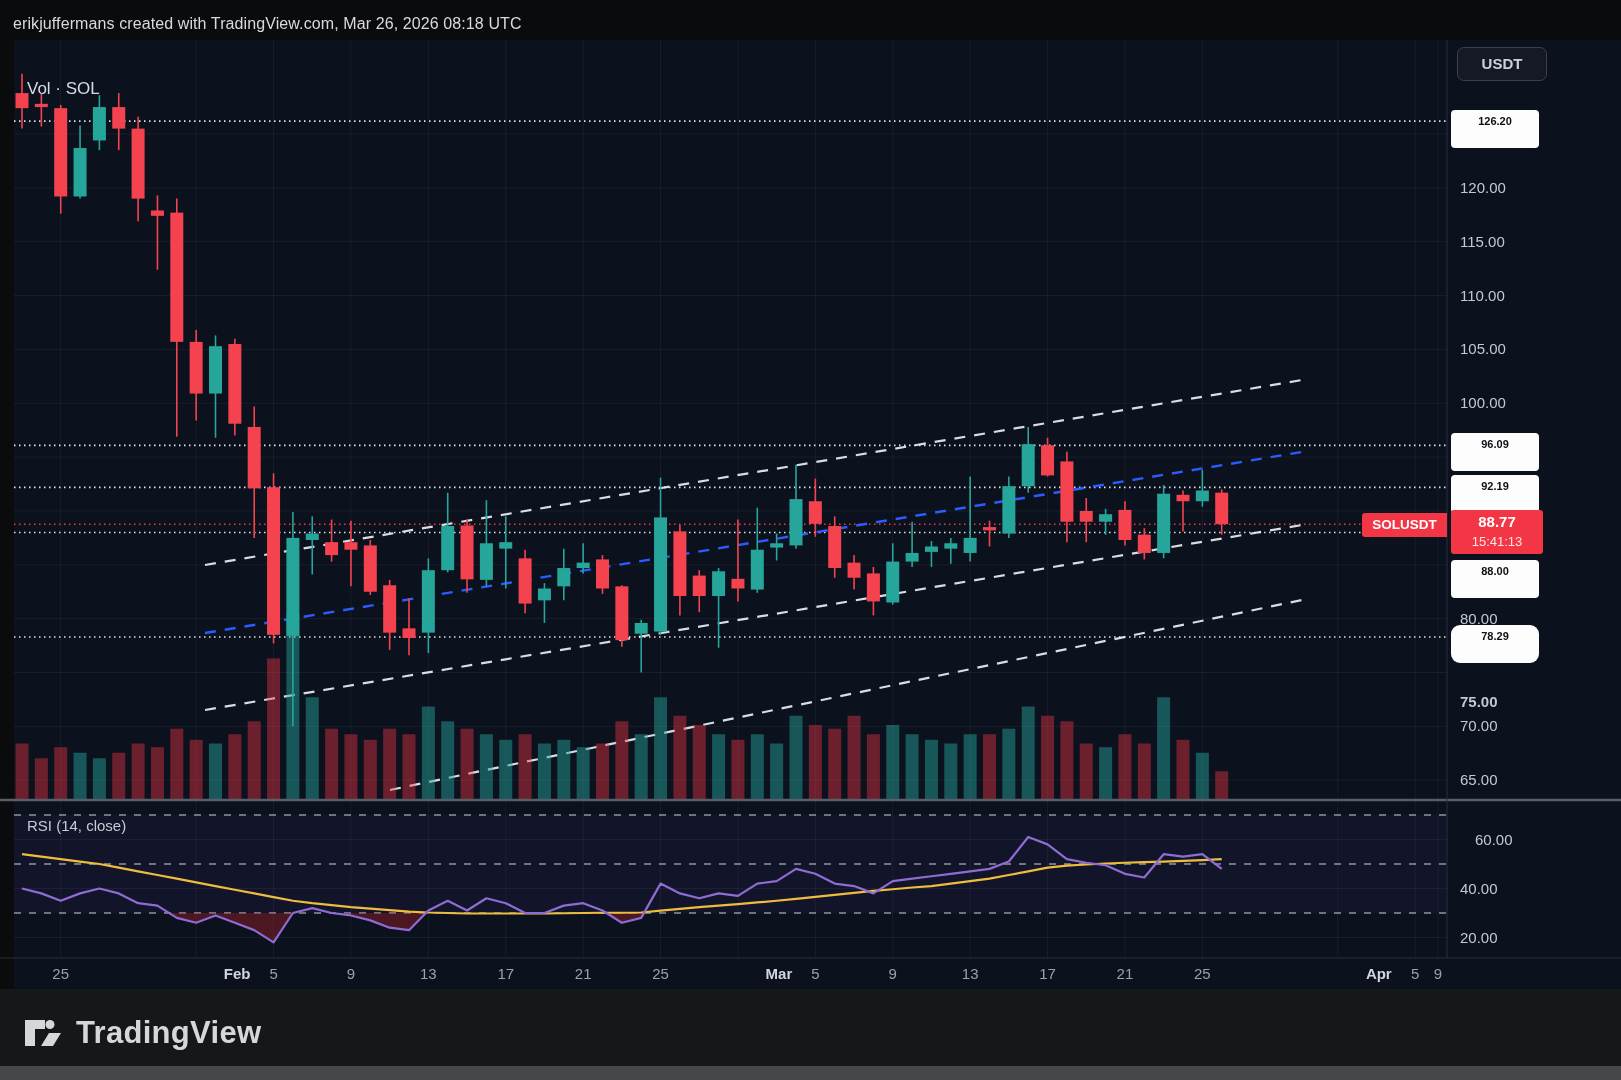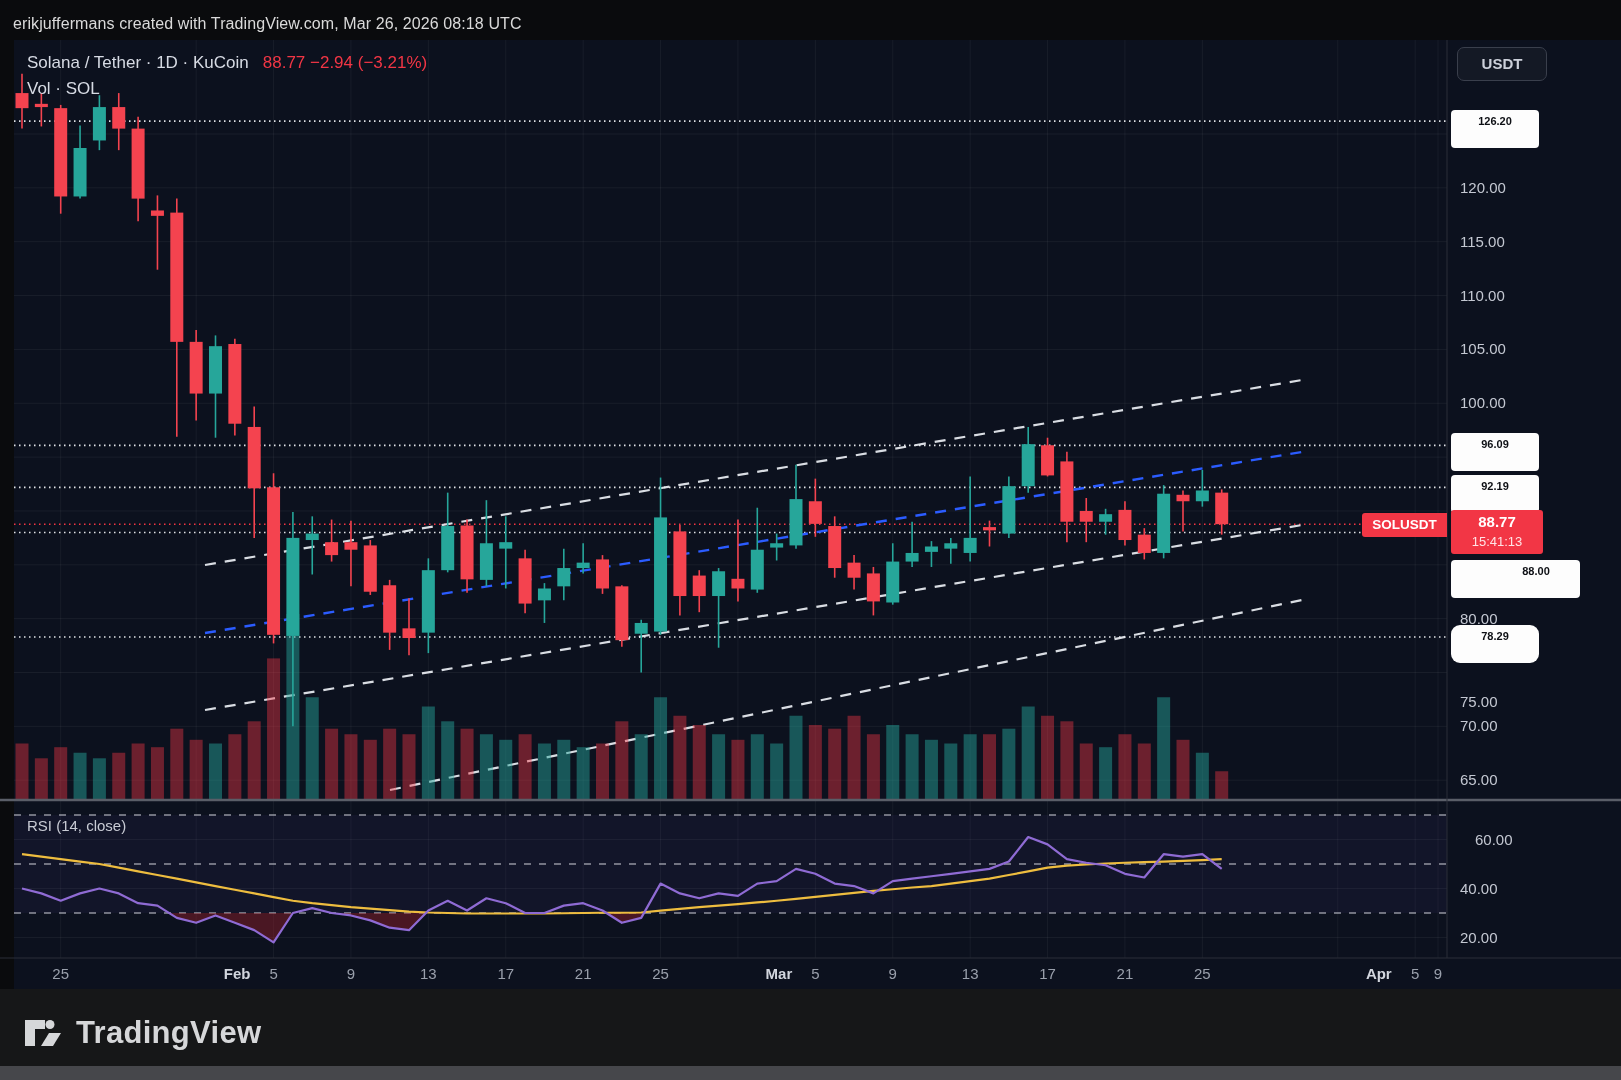--- a/index.html
+++ b/index.html
@@ -415,49 +415,46 @@
       <polygon points="606.37,913 621.85,922.8 641.2,917.9 643.9642857142858,913 643.9642857142858,913 606.37,913" fill="rgba(150,32,42,0.45)"></polygon>
       <polyline points="22,854.2 41.35,856.65 60.7,859.1 80.05000000000001,861.55 99.4,864 118.75,867.675 138.10000000000002,871.35 157.45000000000002,875.025 176.8,878.7 196.15,882.375 215.5,886.05 234.85000000000002,889.725 254.20000000000002,893.4 273.55,897.075 292.90000000000003,900.75 312.25,903.2 331.6,905.16 350.95000000000005,907.12 370.3,908.59 389.65000000000003,910.06 409,911.53 428.35,912.51 447.70000000000005,913 467.05,913.49 486.40000000000003,913.49 505.75000000000006,913.49 525.1,913.49 544.45,913.49 563.8000000000001,913.245 583.1500000000001,913 602.5,912.755 621.85,912.755 641.2,912.51 660.5500000000001,910.55 679.9000000000001,908.835 699.25,907.12 718.6,905.65 737.95,904.18 757.3000000000001,902.465 776.6500000000001,900.75 796,898.79 815.35,896.83 834.7,894.87 854.0500000000001,892.91 873.4000000000001,890.95 892.7500000000001,889.235 912.1,887.52 931.45,886.05 950.8000000000001,883.6 970.1500000000001,881.15 989.5000000000001,878.7 1008.85,875.025 1028.2,871.35 1047.5500000000002,867.675 1066.9,865.715 1086.25,864.49 1105.6000000000001,863.51 1124.95,862.775 1144.3000000000002,862.04 1163.65,861.55 1183,860.815 1202.3500000000001,860.08 1221.7,859.1" fill="none" stroke="#eebd3f" stroke-width="2.2" stroke-linejoin="round"></polyline>
       <polyline points="22,888.5 41.35,893.4 60.7,900.75 80.05000000000001,893.4 99.4,888.5 118.75,893.4 138.10000000000002,903.2 157.45000000000002,905.65 176.8,917.9 196.15,922.8 215.5,915.45 234.85000000000002,922.8 254.20000000000002,930.15 273.55,942.4 292.90000000000003,913 312.25,908.1 331.6,913 350.95000000000005,915.45 370.3,920.35 389.65000000000003,927.7 409,930.15 428.35,910.55 447.70000000000005,900.75 467.05,910.55 486.40000000000003,898.3 505.75000000000006,903.2 525.1,913 544.45,913 563.8000000000001,905.65 583.1500000000001,903.2 602.5,910.55 621.85,922.8 641.2,917.9 660.5500000000001,883.6 679.9000000000001,893.4 699.25,898.3 718.6,893.4 737.95,895.85 757.3000000000001,883.6 776.6500000000001,881.15 796,868.9 815.35,873.8 834.7,883.6 854.0500000000001,886.05 873.4000000000001,893.4 892.7500000000001,881.15 912.1,878.7 931.45,876.25 950.8000000000001,873.8 970.1500000000001,871.35 989.5000000000001,868.9 1008.85,861.55 1028.2,837.05 1047.5500000000002,844.4 1066.9,859.1 1086.25,862.775 1105.6000000000001,865.225 1124.95,873.8 1144.3000000000002,877.475 1163.65,854.2 1183,856.65 1202.3500000000001,854.2 1221.7,868.9" fill="none" stroke="#8f6bd4" stroke-width="2.2" stroke-linejoin="round"></polyline>
       <line x1="0" y1="800" x2="1621" y2="800" stroke="#5a5e68" stroke-width="2.5"></line>
       <line x1="0" y1="958" x2="1621" y2="958" stroke="#2a2e39" stroke-width="1"></line>
       <line x1="1447" y1="40" x2="1447" y2="958" stroke="#2a2e39" stroke-width="1"></line>
     </svg>
 
   <div class="overlay" id="top-attribution">erikjuffermans created with TradingView.com, Mar 26, 2026 08:18 UTC</div>
 
-  <div class="overlay" id="legend">
-    <span>Solana / Tether · 1D · KuCoin</span><span class="quote">88.77  −2.94 (−3.21%)</span>
-  </div>
   <div class="overlay" id="legend-vol">Vol · SOL</div>
 
   <div class="overlay" id="rsi-label">RSI (14, close)</div>
 
   <div class="overlay" id="usdt-button">USDT</div>
 
   <div id="price-axis">
       <div class="px-label" style="top: 124px;">164.69</div>
       <div class="px-label" style="top: 177.85px;">120.00</div>
       <div class="px-label" style="top: 231.7px;">115.00</div>
       <div class="px-label" style="top: 285.55px;">110.00</div>
       <div class="px-label" style="top: 339.4px;">105.00</div>
       <div class="px-label" style="top: 393.25px;">100.00</div>
       <div class="px-label" style="top: 447.1px;">95.00</div>
       <div class="px-label" style="top: 500.95px;">90.00</div>
       <div class="px-label" style="top: 608.65px;">80.00</div>
-      <div class="px-label" style="top: 692px;">75.00</div>
+      <div class="px-label" style="top: 692px; font-weight: bold;">75.00</div>
       <div class="px-label" style="top: 716.35px;">70.00</div>
       <div class="px-label" style="top: 770.2px;">65.00</div>
       <div class="px-label" style="top: 829.5px; margin-left: 15px;">60.00</div>
       <div class="px-label" style="top: 878.5px;">40.00</div>
       <div class="px-label" style="top: 927.5px;">20.00</div>
       <div class="px-badge" style="top: 110px;">126.20</div>
       <div class="px-badge" style="top: 433px; text-align: center;">96.09</div>
       <div class="px-badge" style="top: 475px;">92.19</div>
-      <div class="px-badge" style="top: 560px; padding-left: 41px;">88.00</div>
+      <div class="px-badge" style="top: 560px;">88.00</div>
       <div class="px-badge" style="top: 625px; border-radius: 9px;">78.29</div>
     </div>
   <div id="time-axis">
       <div class="t-label" style="left: 60.7px;">25</div>
       <div class="t-label bold" style="left: 196.15px;">Feb</div>
       <div class="t-label" style="left: 273.55px;">5</div>
       <div class="t-label" style="left: 350.95px;">9</div>
       <div class="t-label" style="left: 428.35px;">13</div>
       <div class="t-label" style="left: 505.75px;">17</div>
       <div class="t-label" style="left: 583.15px;">21</div>

